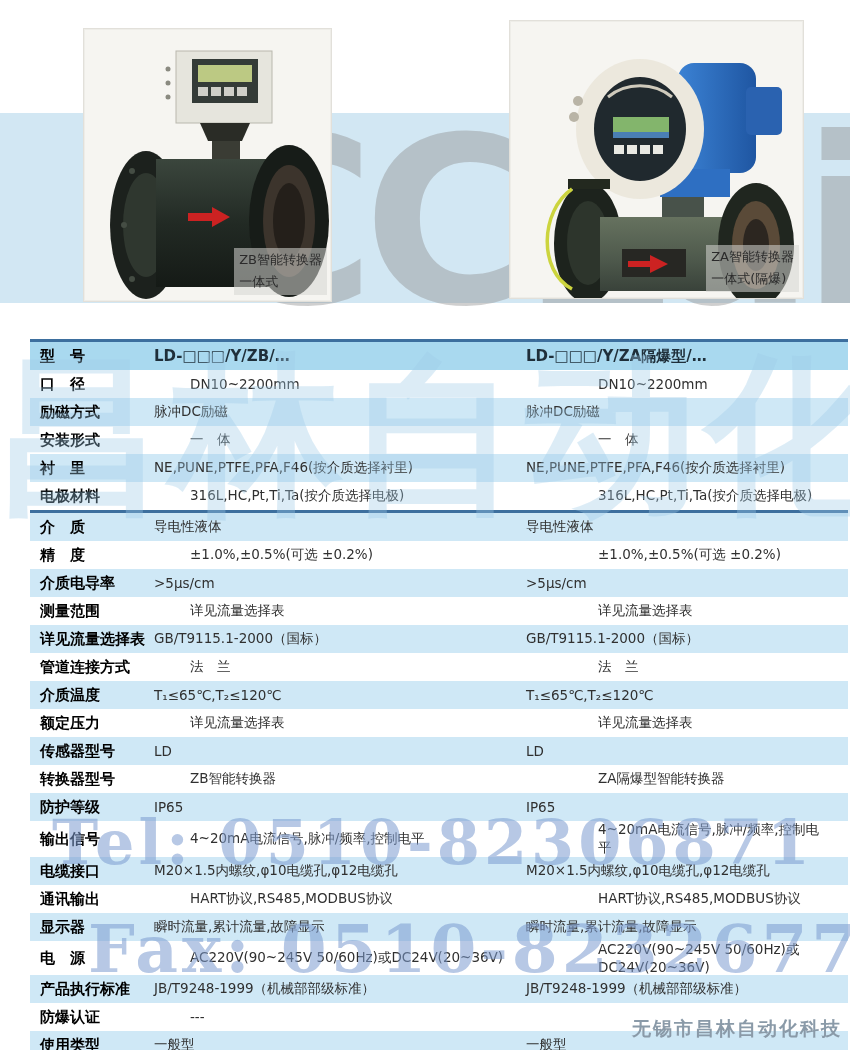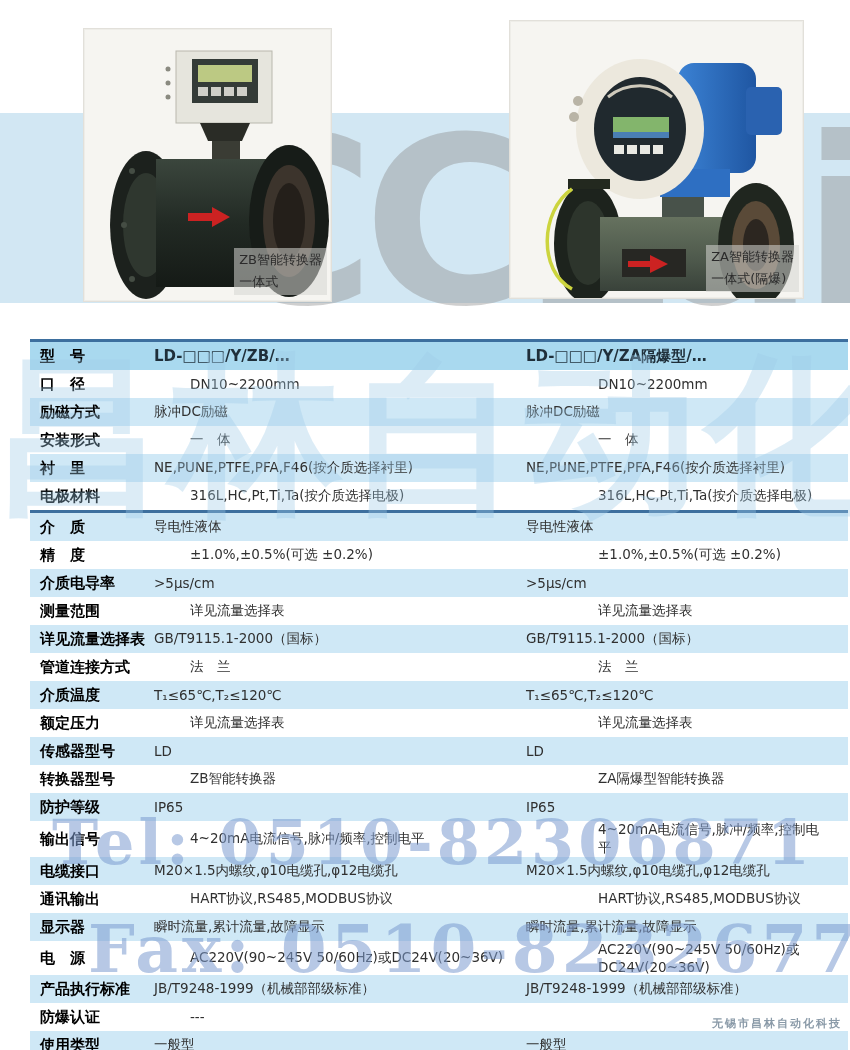--- a/index.html
+++ b/index.html
@@ -39,21 +39,21 @@
   .row.stripe{background:#cfe8f6;}
   .row.plain{background:#ffffff;gap:36px;}
   .row.emphasis{background:#a9d9ef;}
   .row.divider{border-top:3px solid #3d6f9e;}
   .cell{box-sizing:border-box;}
   .lbl{width:124px;padding-left:10px;font-weight:bold;font-size:15px;color:#000000;}
   .v1{width:372px;font-size:13.5px;padding-right:22px;}
   .v2{flex:1;font-size:13.5px;padding-right:20px;}
   .row.emphasis .v1,.row.emphasis .v2{font-weight:bold;font-size:15px;color:#1f2f3a;}
 
-  .company{position:absolute;right:8px;top:1016px;z-index:7;font-size:11px;font-weight:bold;
+  .company{position:absolute;right:8px;top:1016px;z-index:7;font-size:19px;font-weight:bold;
            color:#8a9aa8;letter-spacing:2px;}
 </style>
 </head>
 <body>
 
 <div class="page">
 
   <div class="blue-band"></div>
 
   <div class="wm-brand">CCLair</div>

